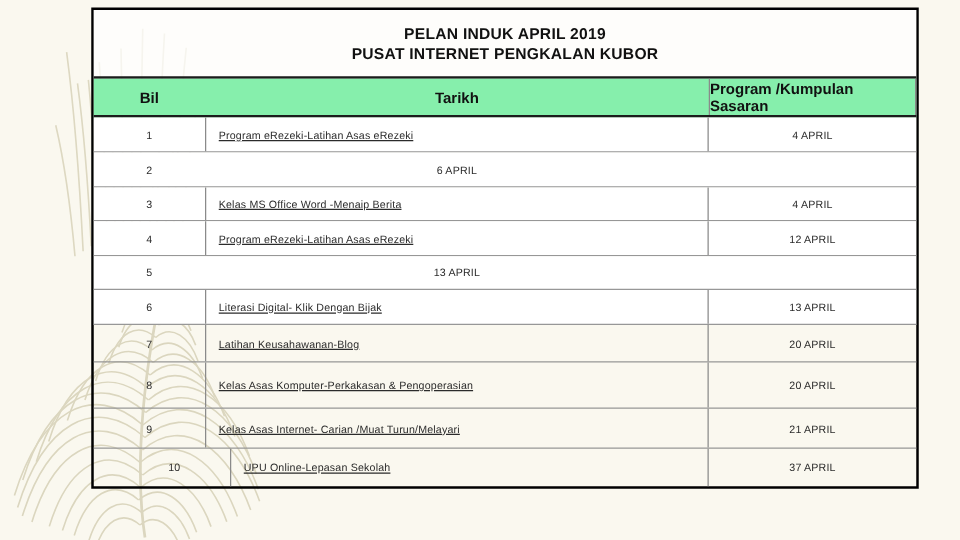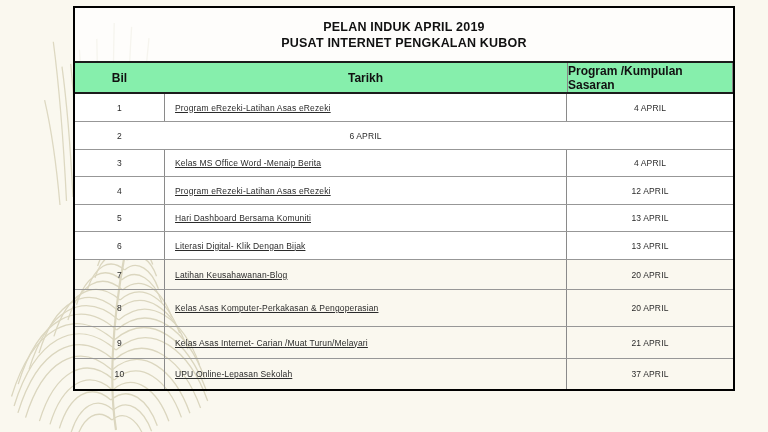--- a/index.html
+++ b/index.html
@@ -43,21 +43,21 @@
   }
   .hdr .hcell.mid{border-left:1px solid #8a8a8a;border-right:1px solid #8a8a8a;}
 
   .row{
     display:grid;grid-template-columns:89px 1fr 166px;
     border-bottom:1.5px solid #979797;
     box-sizing:border-box;
     background:#ffffff;
   }
   .row.ghost{background:transparent;}
-  .row:last-child{border-bottom:none;}
+  .row:last-child{border-bottom:none;padding-left:20px;}
   .cell{
     display:flex;align-items:center;
     font-size:8.5px;color:#2b2b2b;
     letter-spacing:0.15px;
   }
   .cell.bil,.cell.tarikh{justify-content:center;}
   .cell.prog{
     justify-content:flex-start;padding-left:10px;
     border-left:1px solid #8a8a8a;border-right:1px solid #8a8a8a;text-decoration:underline;
   }
@@ -157,21 +157,20 @@
   </div>
 
   <div class="row" style="height: 28px;">
     <div class="cell bil">4</div>
     <div class="cell prog">Program eRezeki-Latihan Asas eRezeki</div>
     <div class="cell tarikh">12 APRIL</div>
   </div>
 
   <div class="row" style="height: 27px;">
     <div class="cell bil">5</div>
-    <div class="cell prog">Hari Dashboard Bersama Komuniti</div>
     <div class="cell tarikh">13 APRIL</div>
   </div>
 
   <div class="row" style="height: 28px;">
     <div class="cell bil">6</div>
     <div class="cell prog">Literasi Digital- Klik Dengan Bijak</div>
     <div class="cell tarikh">13 APRIL</div>
   </div>
 
   <div class="row ghost" style="height: 30px;">

